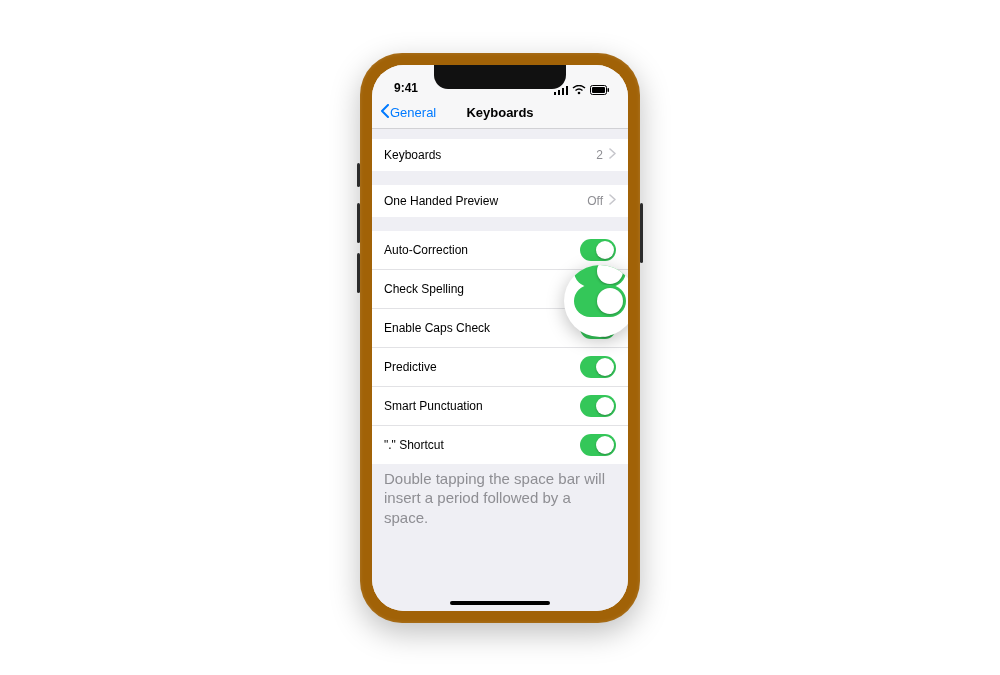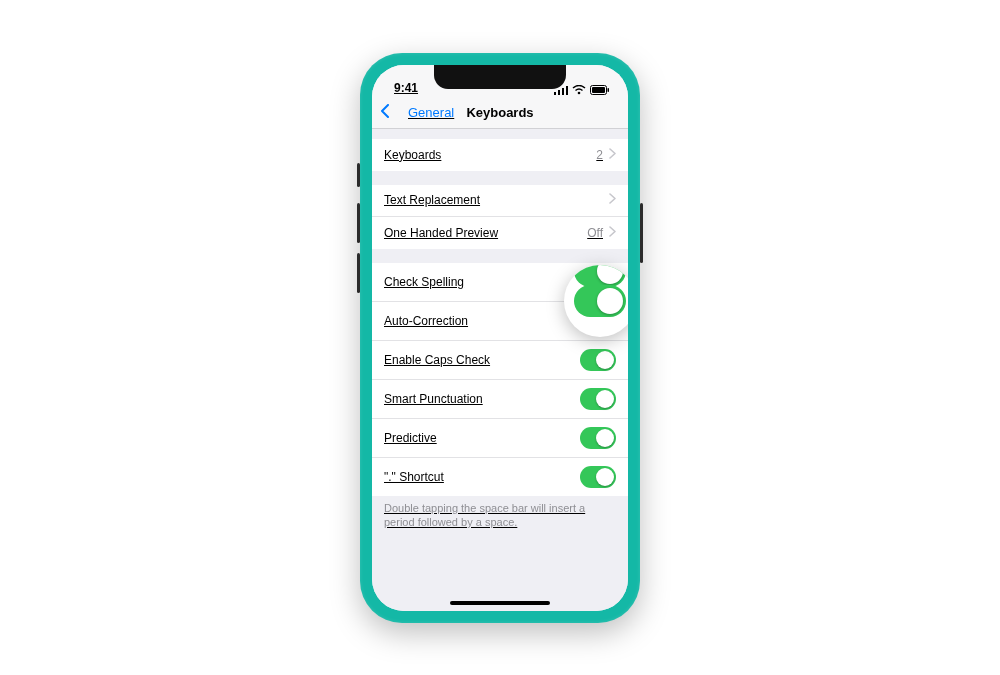--- a/index.html
+++ b/index.html
@@ -8,26 +8,25 @@
     height: 675px;
     background: #ffffff;
     font-family: -apple-system, "Helvetica Neue", Helvetica, Arial, sans-serif;
     display: flex;
     align-items: center;
     justify-content: center;
   }
   .phone {
     width: 280px;
     height: 570px;
-    background: #14b8a6;
+    background: #a16207;
     border-radius: 42px;
     padding: 12px;
     box-shadow: 0 10px 30px rgba(0,0,0,0.25), inset 0 0 4px rgba(255,255,255,0.15);
     position: relative;
-    text-decoration: underline;
   }
   .screen {
     width: 100%;
     height: 100%;
     background: #efeff4;
     border-radius: 32px;
     overflow: hidden;
     position: relative;
   }
   .notch {
@@ -63,21 +62,21 @@
     display: flex;
     align-items: center;
     position: relative;
     padding: 0 8px;
   }
   .back {
     color: #007aff;
     font-size: 13px;
     display: flex;
     align-items: center;
-    gap: 18px;
+    gap: 0;
     cursor: pointer;
   }
   .back svg { stroke: #007aff; }
   .nav-title {
     position: absolute;
     left: 50%;
     transform: translateX(-50%);
     font-size: 13px;
     font-weight: 600;
     color: #000;
@@ -116,21 +115,21 @@
     position: absolute;
     right: 2px;
     top: 2px;
     width: 18px;
     height: 18px;
     border-radius: 50%;
     background: #fff;
     box-shadow: 0 1px 2px rgba(0,0,0,0.3);
   }
   .footer-text {
-    font-size: 11px;
+    font-size: 15px;
     color: #8e8e93;
     padding: 5px 12px 24px 12px;
     line-height: 1.3;
   }
   .home-indicator {
     position: absolute;
     bottom: 6px;
     left: 50%;
     transform: translateX(-50%);
     width: 100px;
@@ -248,65 +247,57 @@
             <span>2</span>
             <span class="chevron"><svg width="7" height="11" viewBox="0 0 7 11">
                   <path d="M1 1 L6 5.5 L1 10" stroke-width="1.6" fill="none" stroke-linecap="round" stroke-linejoin="round"></path>
                 </svg></span>
           </span>
         </div>
       </div>
 
       <div class="group">
         <div class="cell">
-          <span class="label">Text Replacement</span>
-          <span class="value">
-            <span class="chevron"><svg width="7" height="11" viewBox="0 0 7 11">
-                  <path d="M1 1 L6 5.5 L1 10" stroke-width="1.6" fill="none" stroke-linecap="round" stroke-linejoin="round"></path>
-                </svg></span>
-          </span>
-        </div>
-        <div class="cell">
           <span class="label">One Handed Preview</span>
           <span class="value">
             <span>Off</span>
             <span class="chevron"><svg width="7" height="11" viewBox="0 0 7 11">
                   <path d="M1 1 L6 5.5 L1 10" stroke-width="1.6" fill="none" stroke-linecap="round" stroke-linejoin="round"></path>
                 </svg></span>
           </span>
         </div>
       </div>
 
       <div class="group">
         <div class="cell">
+          <span class="label">Auto-Correction</span>
+          <div class="toggle">
+              <div class="knob"></div>
+            </div>
+        </div>
+        <div class="cell">
           <span class="label">Check Spelling</span>
           <div class="toggle">
               <div class="knob"></div>
             </div>
         </div>
         <div class="cell">
-          <span class="label">Auto-Correction</span>
-          <div class="toggle">
-              <div class="knob"></div>
-            </div>
-        </div>
-        <div class="cell">
           <span class="label">Enable Caps Check</span>
           <div class="toggle">
               <div class="knob"></div>
             </div>
         </div>
         <div class="cell">
+          <span class="label">Predictive</span>
+          <div class="toggle">
+              <div class="knob"></div>
+            </div>
+        </div>
+        <div class="cell">
           <span class="label">Smart Punctuation</span>
-          <div class="toggle">
-              <div class="knob"></div>
-            </div>
-        </div>
-        <div class="cell">
-          <span class="label">Predictive</span>
           <div class="toggle">
               <div class="knob"></div>
             </div>
         </div>
         <div class="cell">
           <span class="label">"." Shortcut</span>
           <div class="toggle">
               <div class="knob"></div>
             </div>
         </div>

